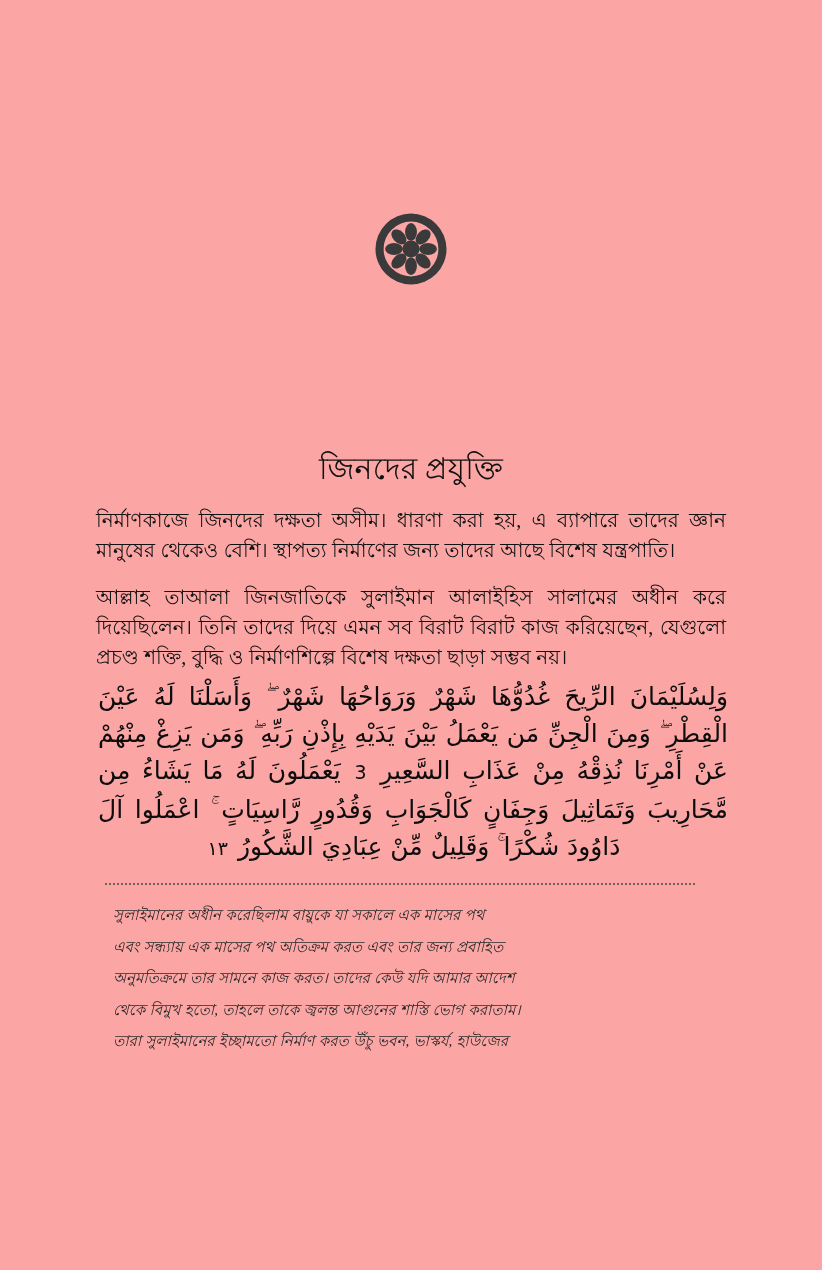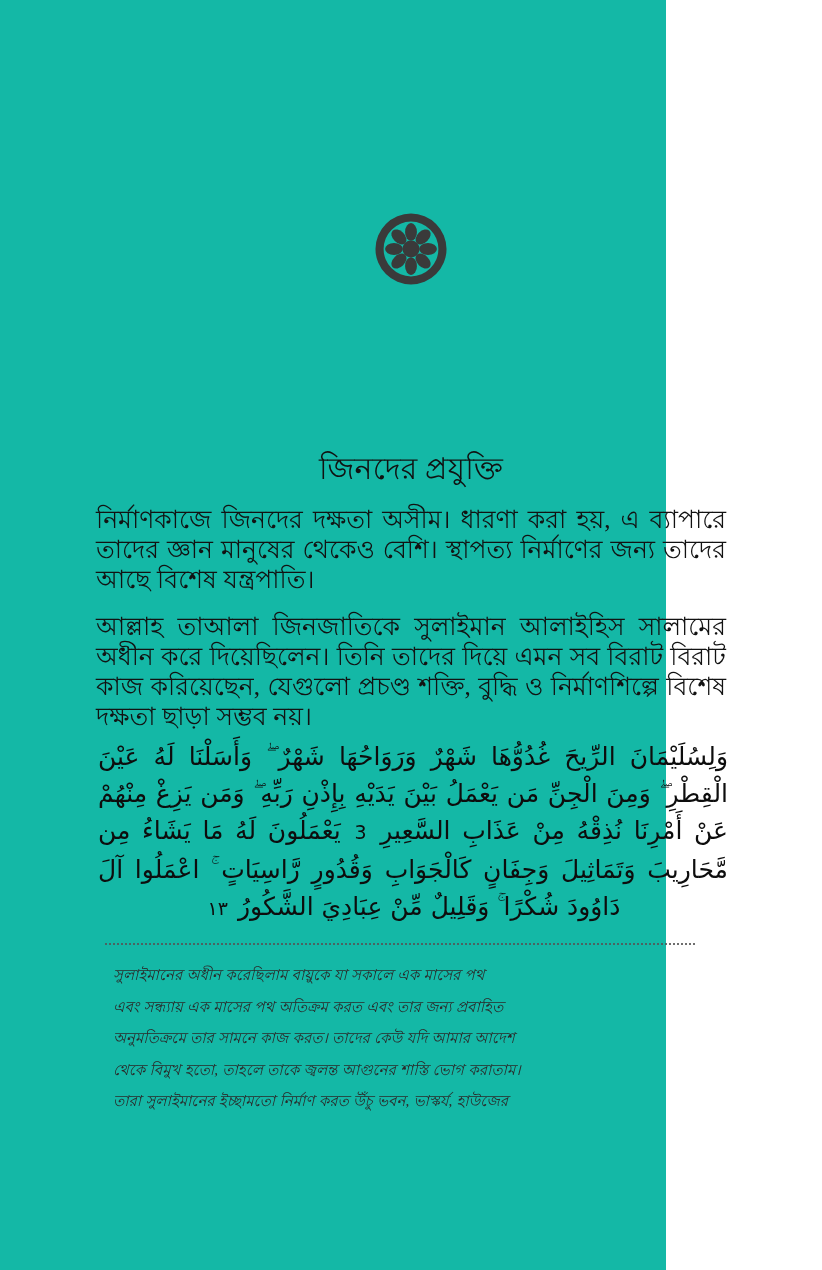--- a/index.html
+++ b/index.html
@@ -14,23 +14,23 @@
     position: relative;
     overflow: hidden;
     font-family: "Liberation Serif", "DejaVu Serif", serif;
     color: #111111;
     -webkit-font-smoothing: antialiased;
   }
 
   .page {
     position: absolute;
     inset: 0;
-    width: 666px;
+    width: 822px;
     height: 1270px;
-    background: #14b8a6;
+    background: #fca5a5;
   }
 
   
   .ornament-wrap {
     position: absolute;
     top: 212px;
     left: 0;
     width: 822px;
     text-align: center;
     line-height: 0;
@@ -54,21 +54,21 @@
   
   .content {
     position: absolute;
     left: 96px;
     top: 505px;
     width: 630px;
   }
 
   p.body-para {
     margin: 0 0 17px 0;
-    font-size: 25px;
+    font-size: 20px;
     line-height: 30px;
     text-align: justify;
     text-justify: inter-word;
     color: #121212;
     word-spacing: 0.5px;
   }
   p.body-para:last-of-type { margin-bottom: 0; }
 
   p.lead-in {
     margin: 0 0 14px 0;

